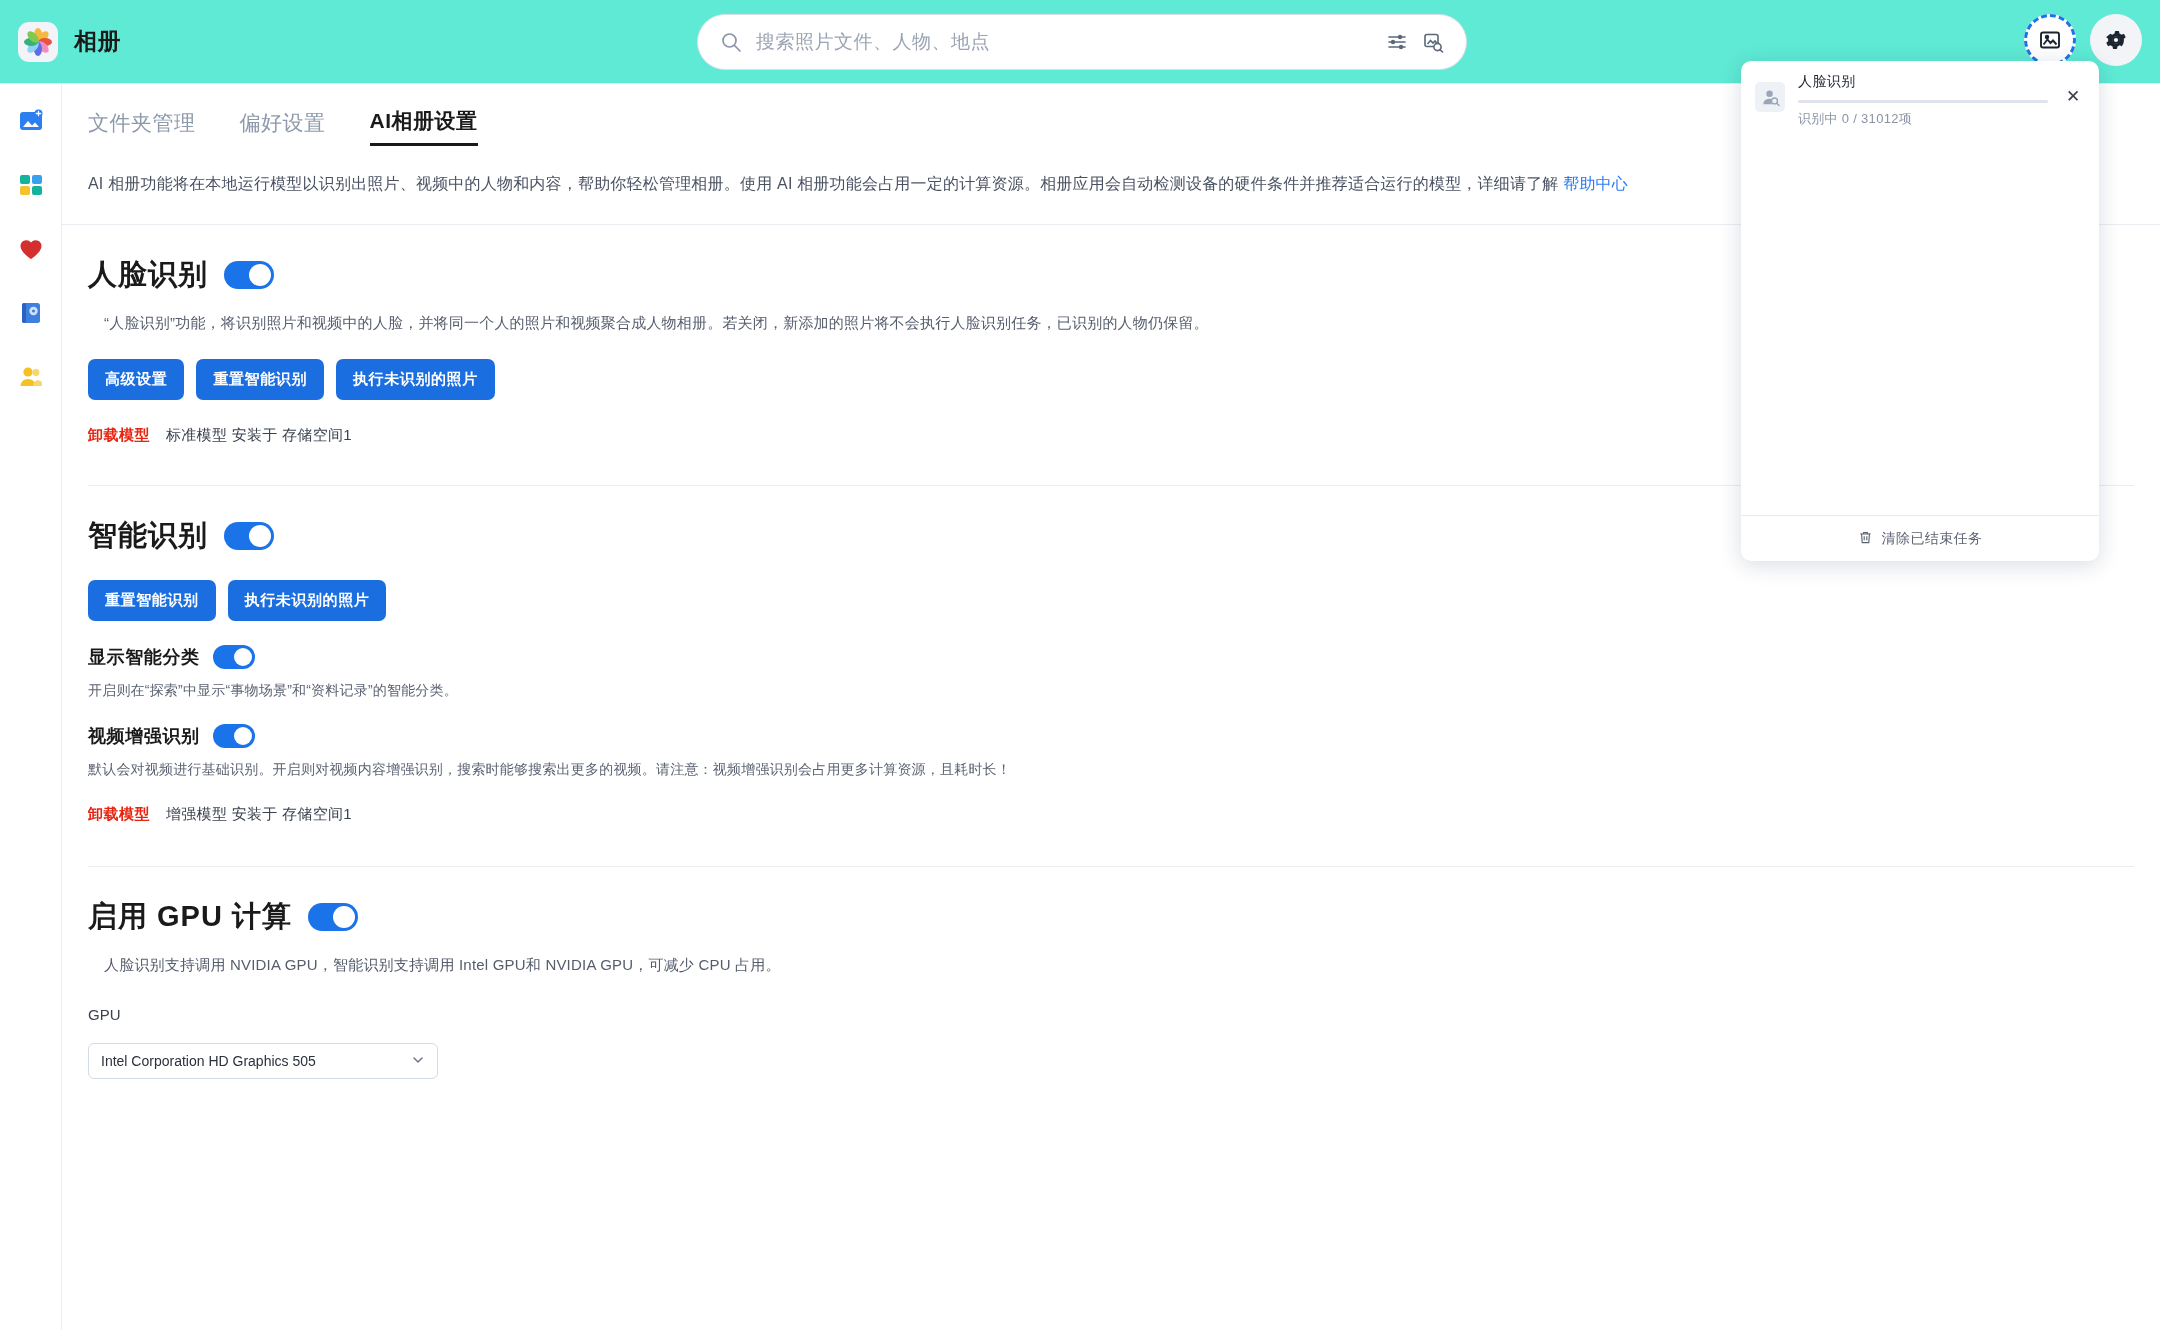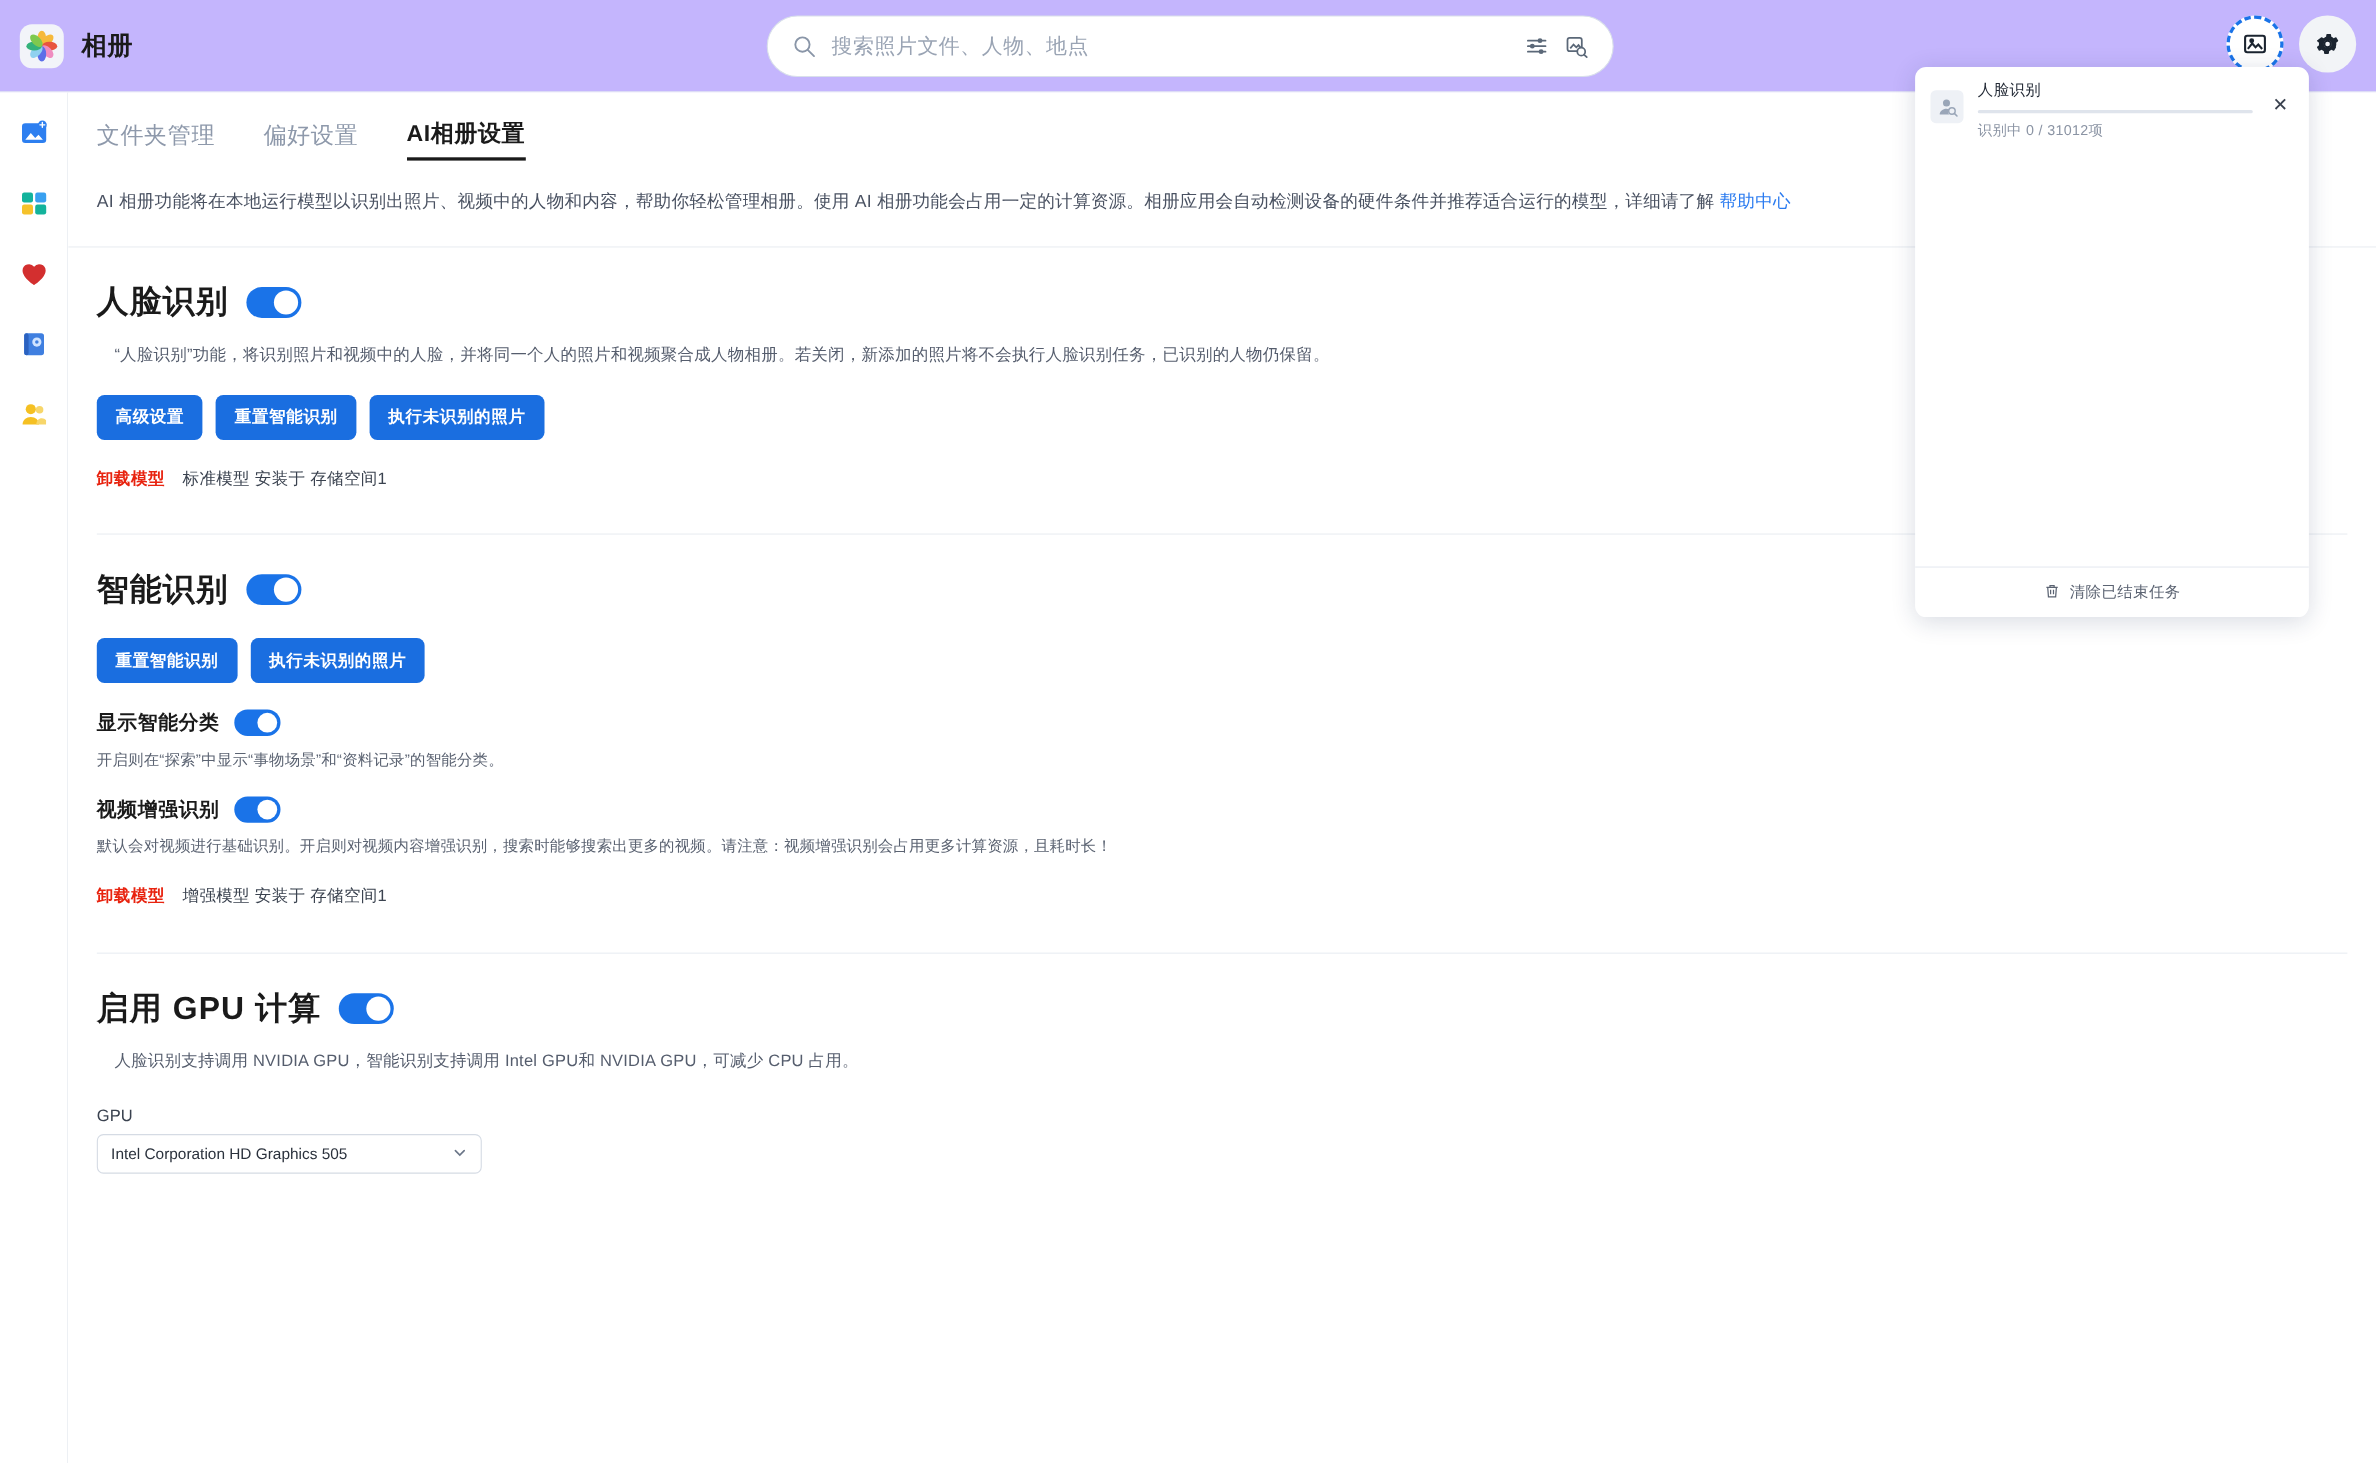--- a/index.html
+++ b/index.html
@@ -7,21 +7,21 @@
     width: 2160px; height: 1330px;
     font-family: "Liberation Sans", "DejaVu Sans", sans-serif;
     background: #ffffff;
     overflow: hidden;
   }
   body { position: relative; }
 
   
   .topbar {
     position: absolute; top: 0; left: 0; width: 2160px; height: 84px;
-    background: #c4b5fd;
+    background: #5eead4;
     border-bottom: 1px solid #e9edf2;
     display: flex; align-items: center;
   }
   .brand { display: flex; align-items: center; gap: 16px; padding-left: 18px; width: 330px; }
   .app-logo {
     width: 40px; height: 40px; border-radius: 11px;
     background: #f2f4f9; position: relative; flex: none;
   }
   .app-logo svg { position: absolute; top: 4px; left: 4px; }
   .app-title { font-size: 23px; color: #1a1a1a; font-weight: 600; letter-spacing: .5px; }
@@ -112,21 +112,21 @@
   .unload { color: #e8230f; font-weight: 700; letter-spacing: .5px; }
   .modeltxt { color: #3a424f; letter-spacing: .3px; }
 
   .subsetting { margin-top: 24px; }
   .sub-head { display: flex; align-items: center; gap: 13px; }
   .sub-title { font-size: 18px; font-weight: 700; color: #1a1a1a; letter-spacing: .6px; }
   .sub-desc { font-size: 14px; color: #5b6372; margin-top: 13px; letter-spacing: .2px; }
 
   .gpu-label { font-size: 15px; color: #3a424f; margin-top: 30px; }
   .select {
-    margin-top: 8px; width: 350px; height: 36px;
+    margin-top: 20px; width: 350px; height: 36px;
     border: 1px solid #d5dbe4; border-radius: 6px; background: #fff;
     display: flex; align-items: center; justify-content: space-between;
     padding: 0 12px; font-size: 14px; color: #2a313c;
   }
 
   
   .taskpanel {
     position: absolute; left: 1741px; top: 61px;
     width: 358px; height: 500px;
     background: #fff; border-radius: 10px;

